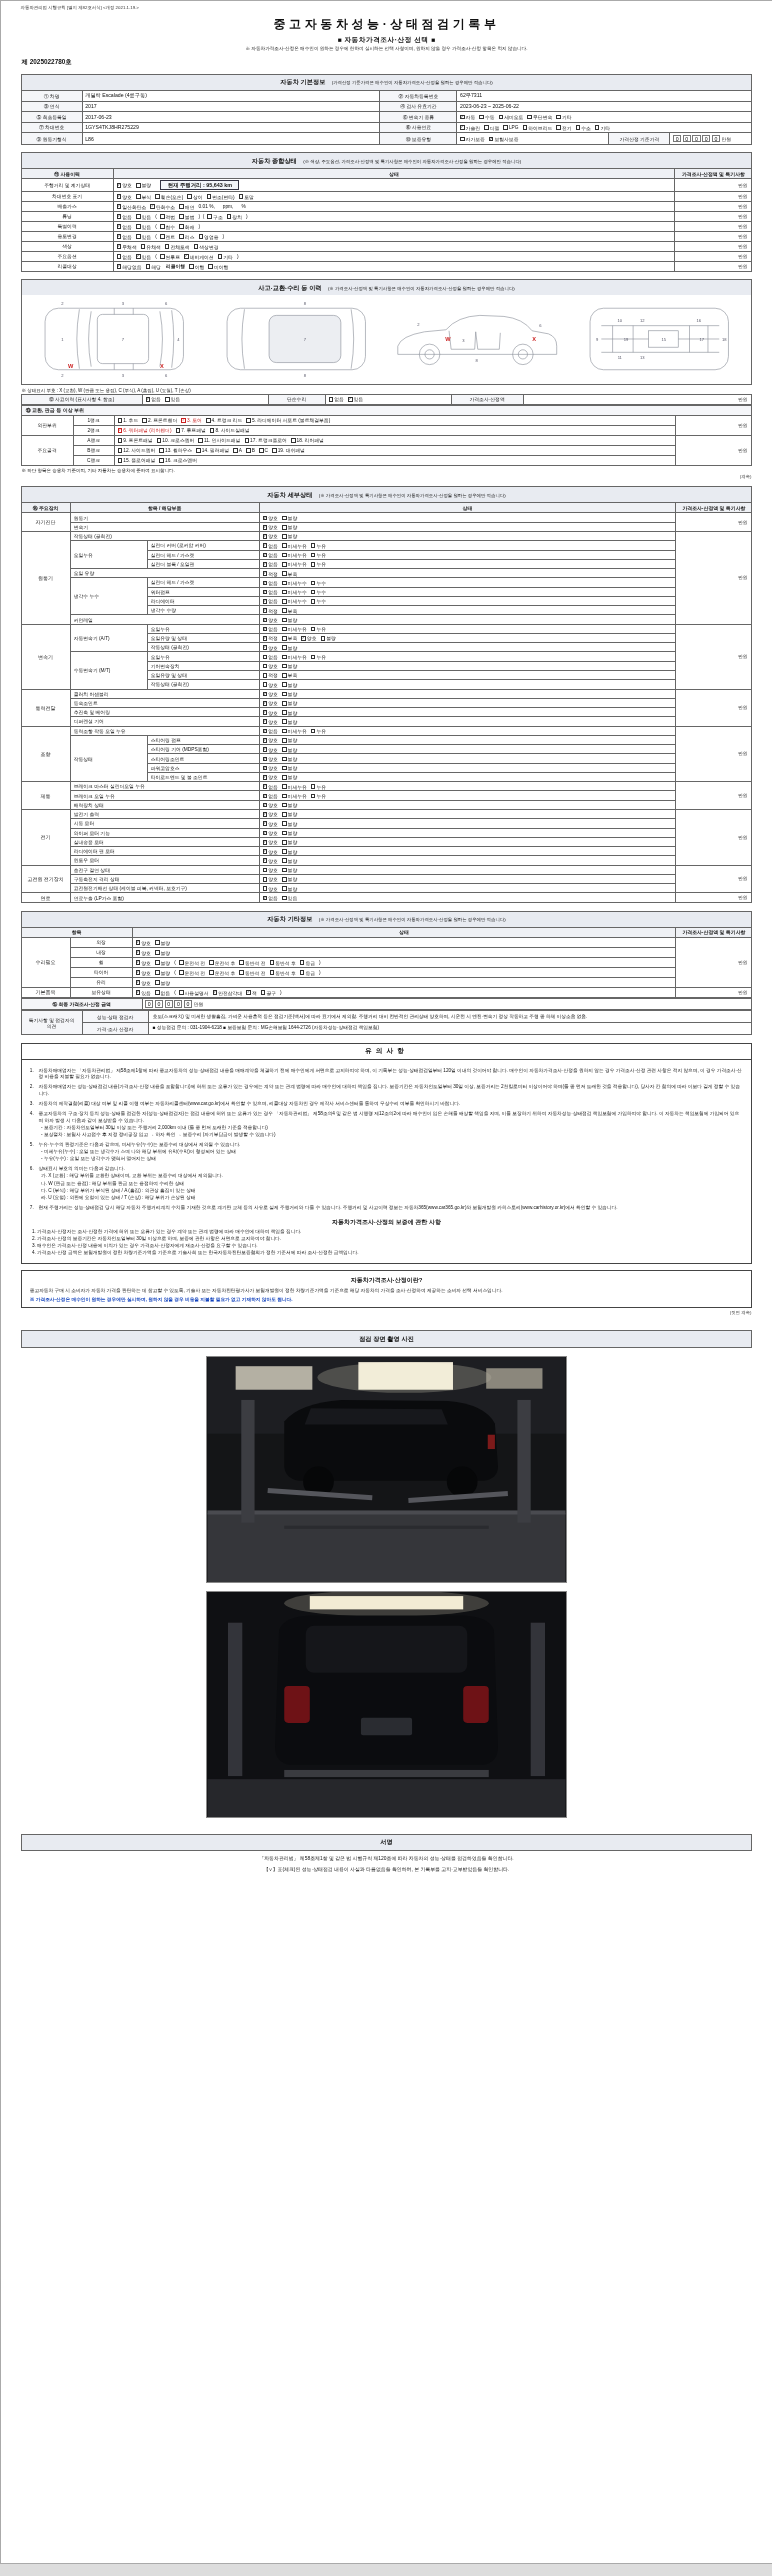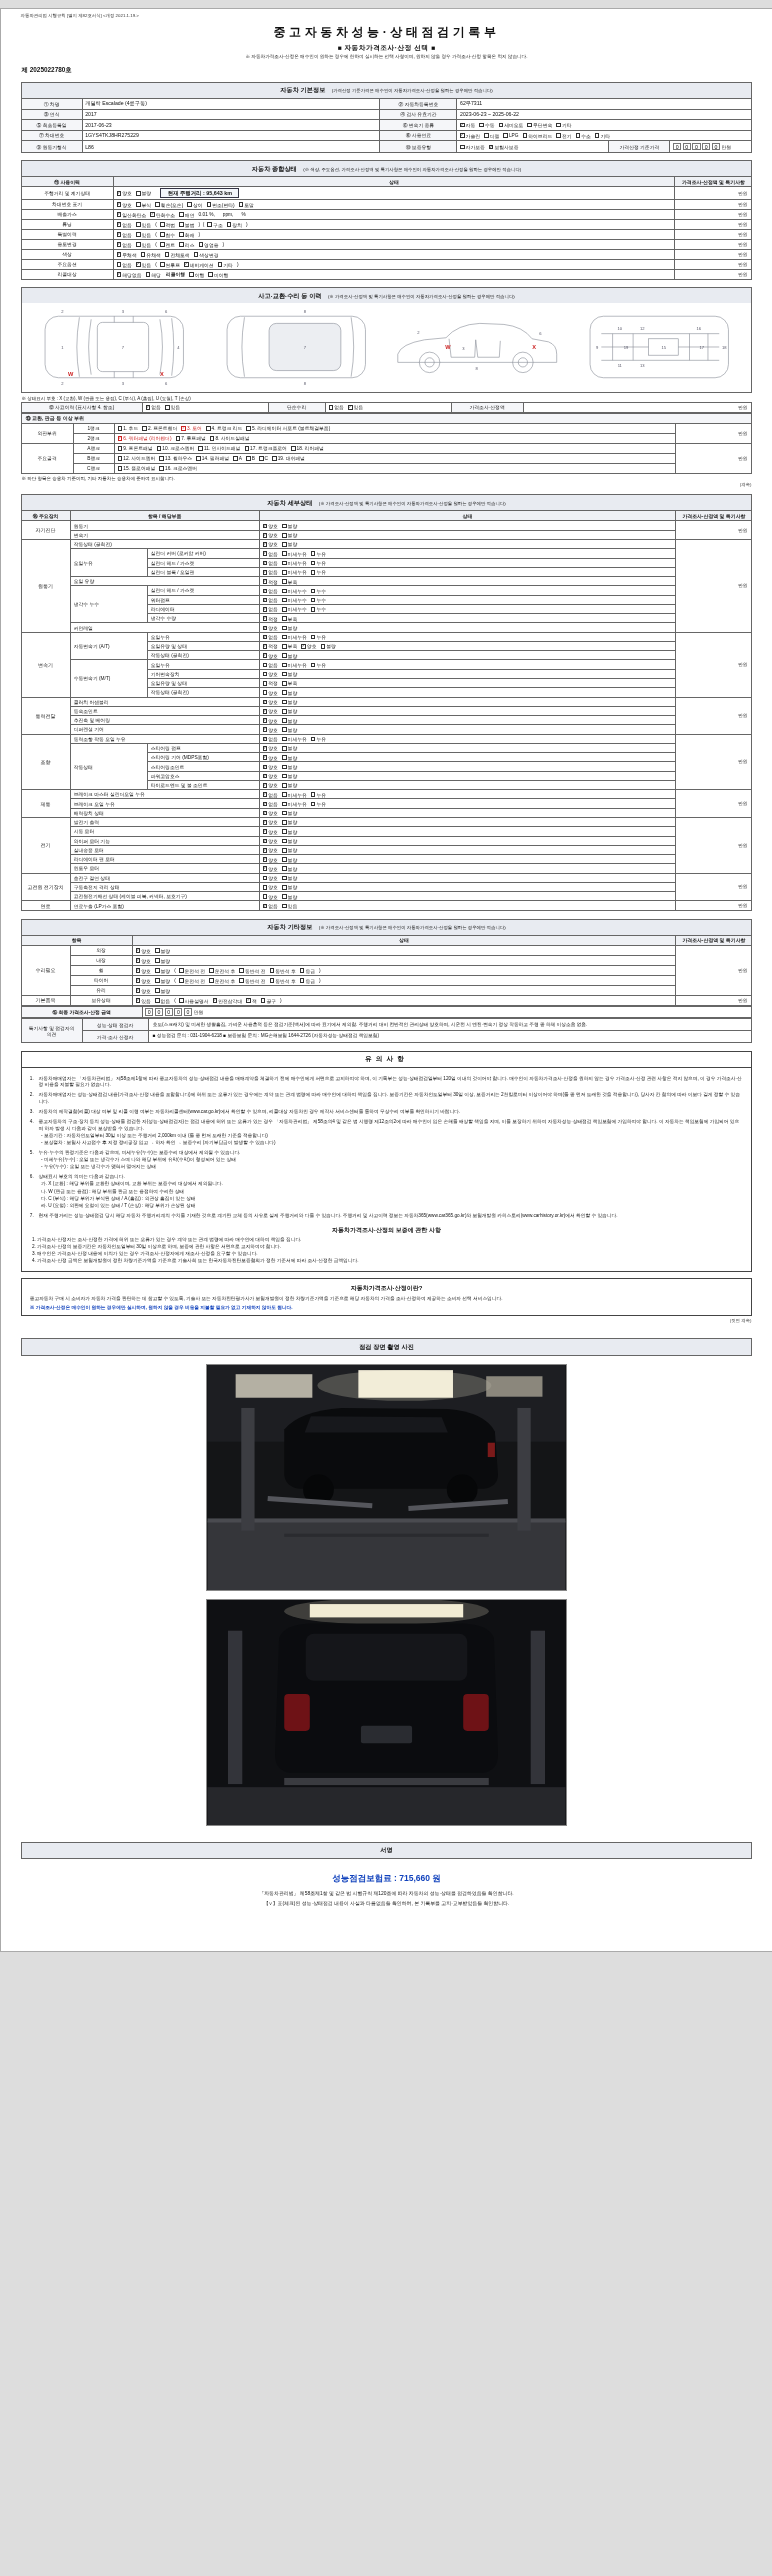--- a/index.html
+++ b/index.html
@@ -1,17 +1,17 @@
 <!DOCTYPE html>
 <html style="font-size:8.2px"><head>
 <meta charset="utf-8">
 <style>
   *{box-sizing:border-box;}
   html,body{margin:0;padding:0;background:#ddd;}
-  .page{width:773px;height:1944px;margin:8px auto;background:#fff;border:0.5px solid #aaa;
+  .page{width:773px;height:2564px;margin:0 auto;background:#fff;border:0.5px solid #aaa;
         overflow:hidden;font-family:"Liberation Sans",sans-serif;color:#111;}
   .inner{padding:2.6px 19.6px 0 19.6px;}
   .topmeta{font-size:4.4px;color:#333;padding-top:1.5px;}
   .title{text-align:center;font-size:12px;font-weight:bold;letter-spacing:3.6px;margin-top:6.2px;}
   .subtitle{text-align:center;font-size:6.7px;font-weight:bold;margin-top:2.6px;letter-spacing:0.5px;}
   .subnote{text-align:center;font-size:4.6px;color:#222;margin-top:1.5px;}
   .docno{font-size:6.4px;font-weight:bold;margin:6.2px 0 2.1px 1px;}
 
   .band{background:#e8ebf1;border:0.5px solid #666;border-bottom:none;text-align:center;padding:2.6px 0;margin-top:7.2px;}
   .band .bt{font-size:6.2px;font-weight:bold;}
@@ -717,22 +717,18 @@
         <rect x="300" y="246" width="100" height="34" rx="4" fill="#2a2c31"></rect>
         <rect y="366" width="700" height="74" fill="#26272b"></rect>
         <rect x="150" y="348" width="400" height="14" fill="#3a3b40"></rect>
       </svg>
     </div>
 
     <div class="signsec">
       <div class="band">
         <span class="bt">서명</span>
       </div>
-      <div class="fee" id="feeLine" style="color: rgb(18, 67, 189);">
-        <span>성능점검보험료 :</span>
-        <span>715,660 원</span>
-      </div>
       <div class="fline">「자동차관리법」 제58조제1항 및 같은 법 시행규칙 제120조에 따라 자동차의 성능·상태를 점검하였음을 확인합니다.</div>
       <div class="fline">【∨】표(체크)된 성능·상태점검 내용이 사실과 다름없음을 확인하며, 본 기록부를 고지·교부받았음을 확인합니다.</div>
     </div>
   </div>
 </div>
 
 
 </body></html>

